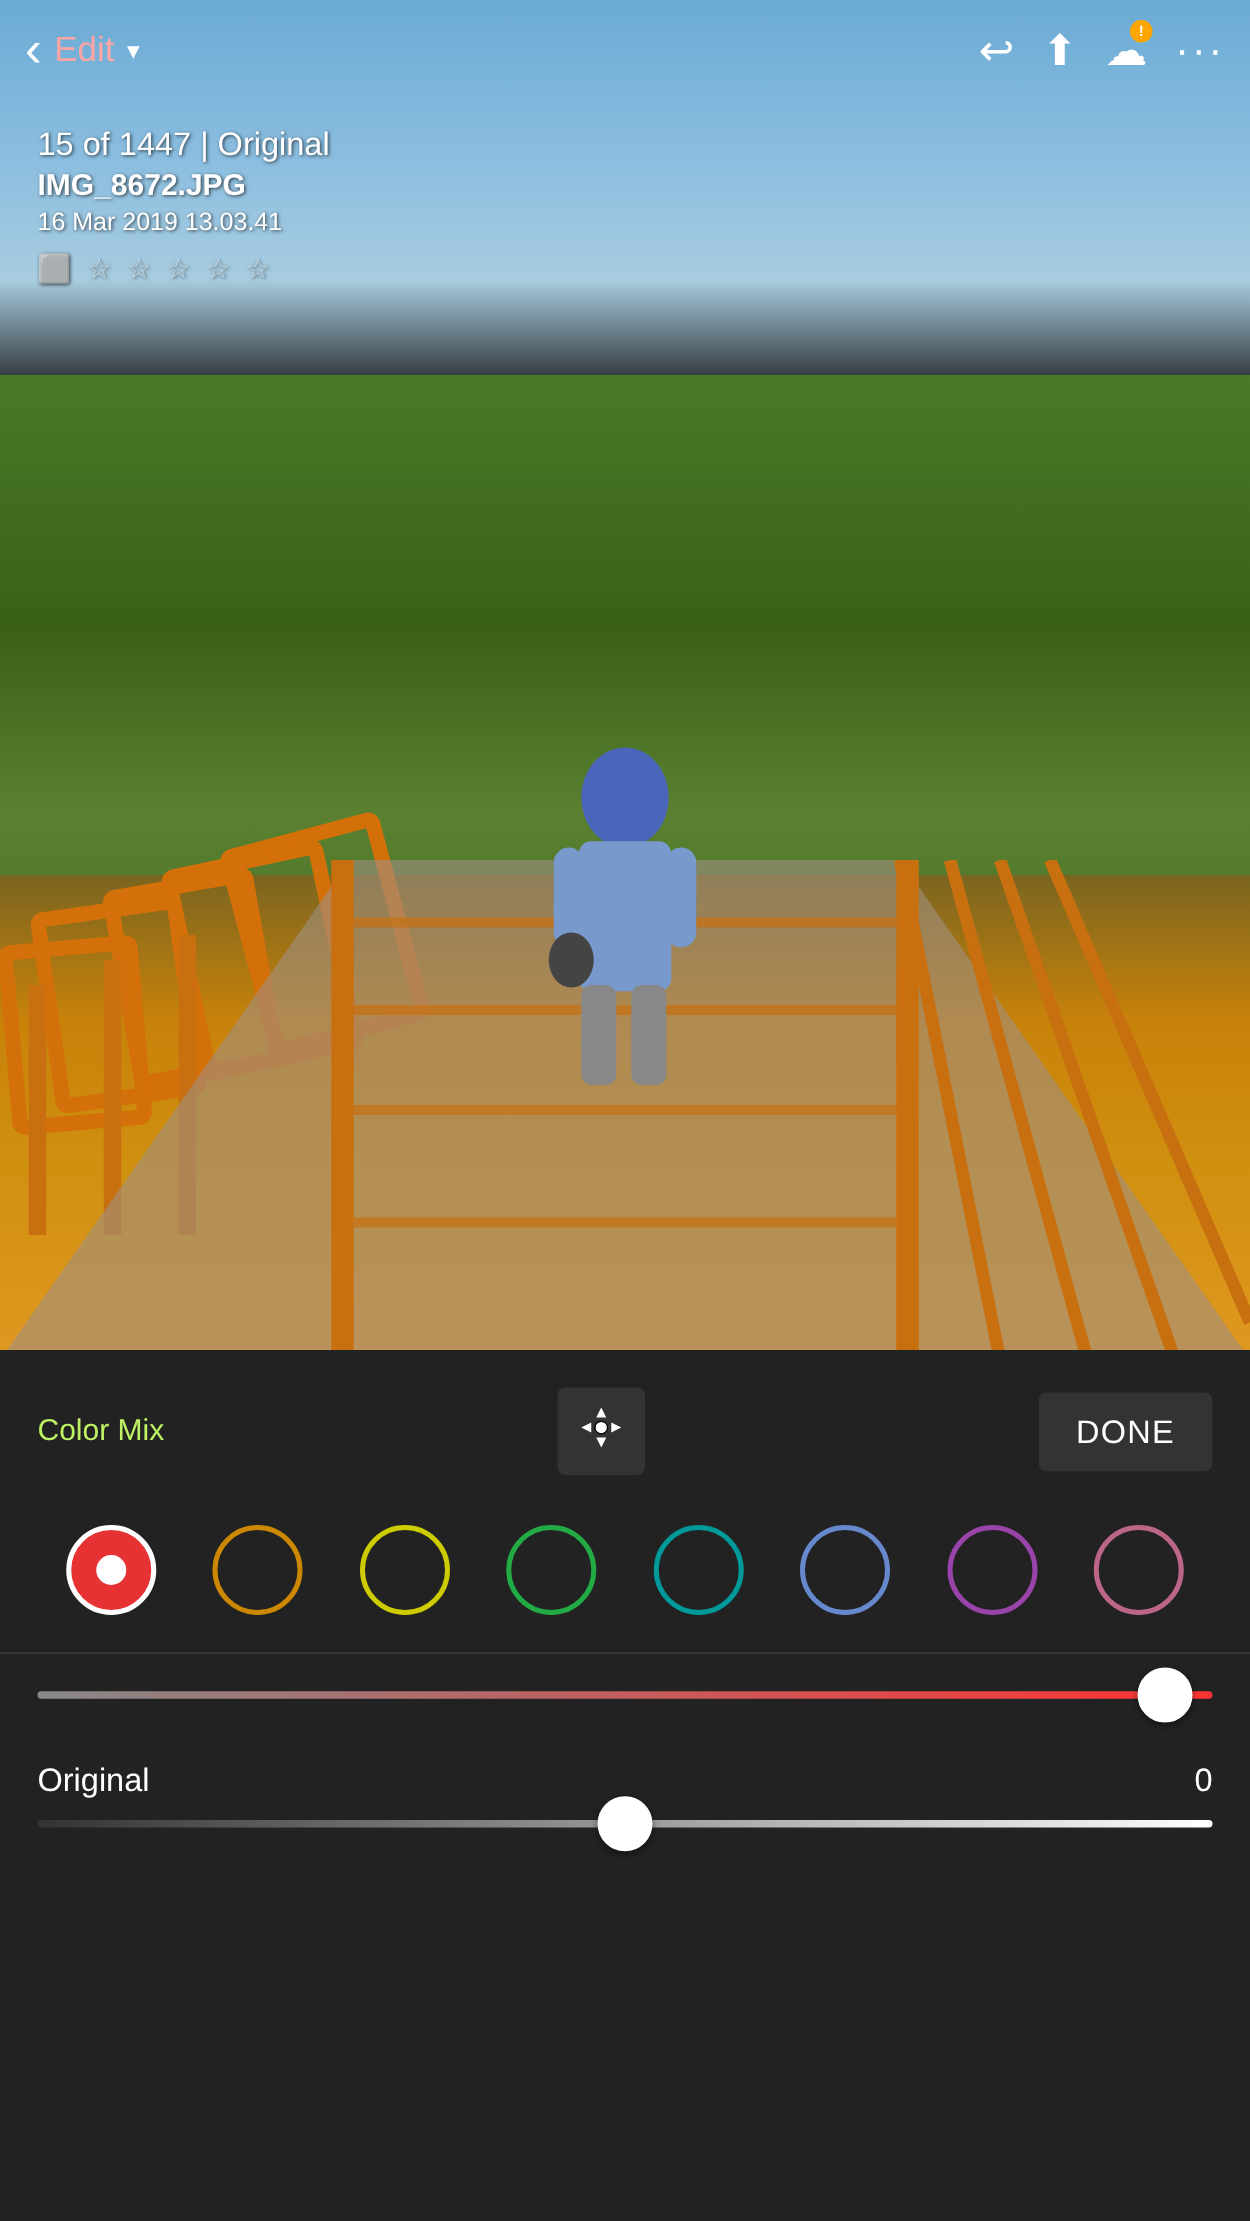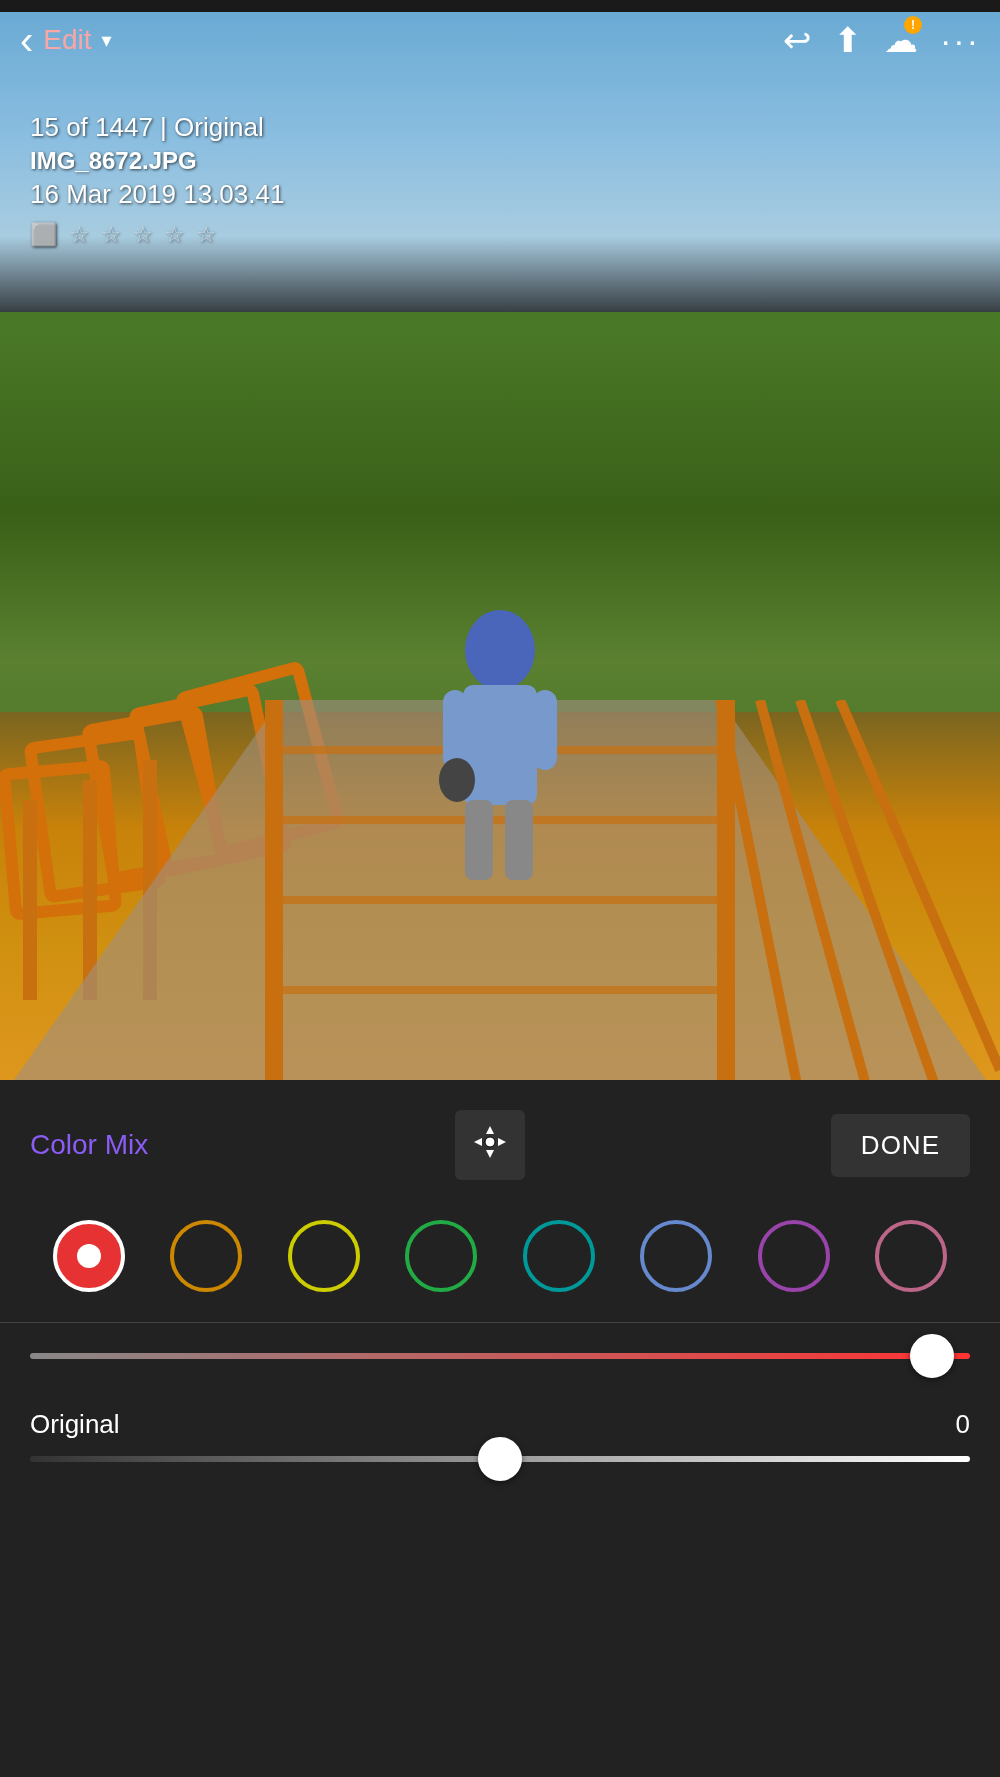--- a/index.html
+++ b/index.html
@@ -79,21 +79,21 @@
       align-items: center;
       justify-content: center;
       font-size: 12px;
       color: white;
       font-weight: bold;
     }
 
     
     .photo-area {
       position: absolute;
-      top: 12px;
+      top: 0;
       left: 0;
       right: 0;
       height: 1088px;
       overflow: hidden;
     }
 
     
     .photo-meta {
       position: absolute;
       top: 100px;
@@ -108,21 +108,21 @@
       margin-bottom: 4px;
     }
 
     .photo-meta-line2 {
       font-size: 24px;
       font-weight: 700;
       margin-bottom: 4px;
     }
 
     .photo-meta-line3 {
-      font-size: 26px;
+      font-size: 20px;
       font-weight: 300;
       margin-bottom: 12px;
     }
 
     .photo-meta-icons {
       display: flex;
       align-items: center;
       gap: 12px;
     }
 
@@ -148,22 +148,22 @@
 
     
     .color-mix-header {
       display: flex;
       align-items: center;
       justify-content: space-between;
       padding: 30px 30px 20px 30px;
     }
 
     .color-mix-title {
-      color: #8b5cf6;
-      font-size: 28px;
+      color: #bef264;
+      font-size: 24px;
       font-weight: 400;
     }
 
     .move-icon-btn {
       width: 70px;
       height: 70px;
       background: #333;
       border-radius: 6px;
       display: flex;
       align-items: center;

